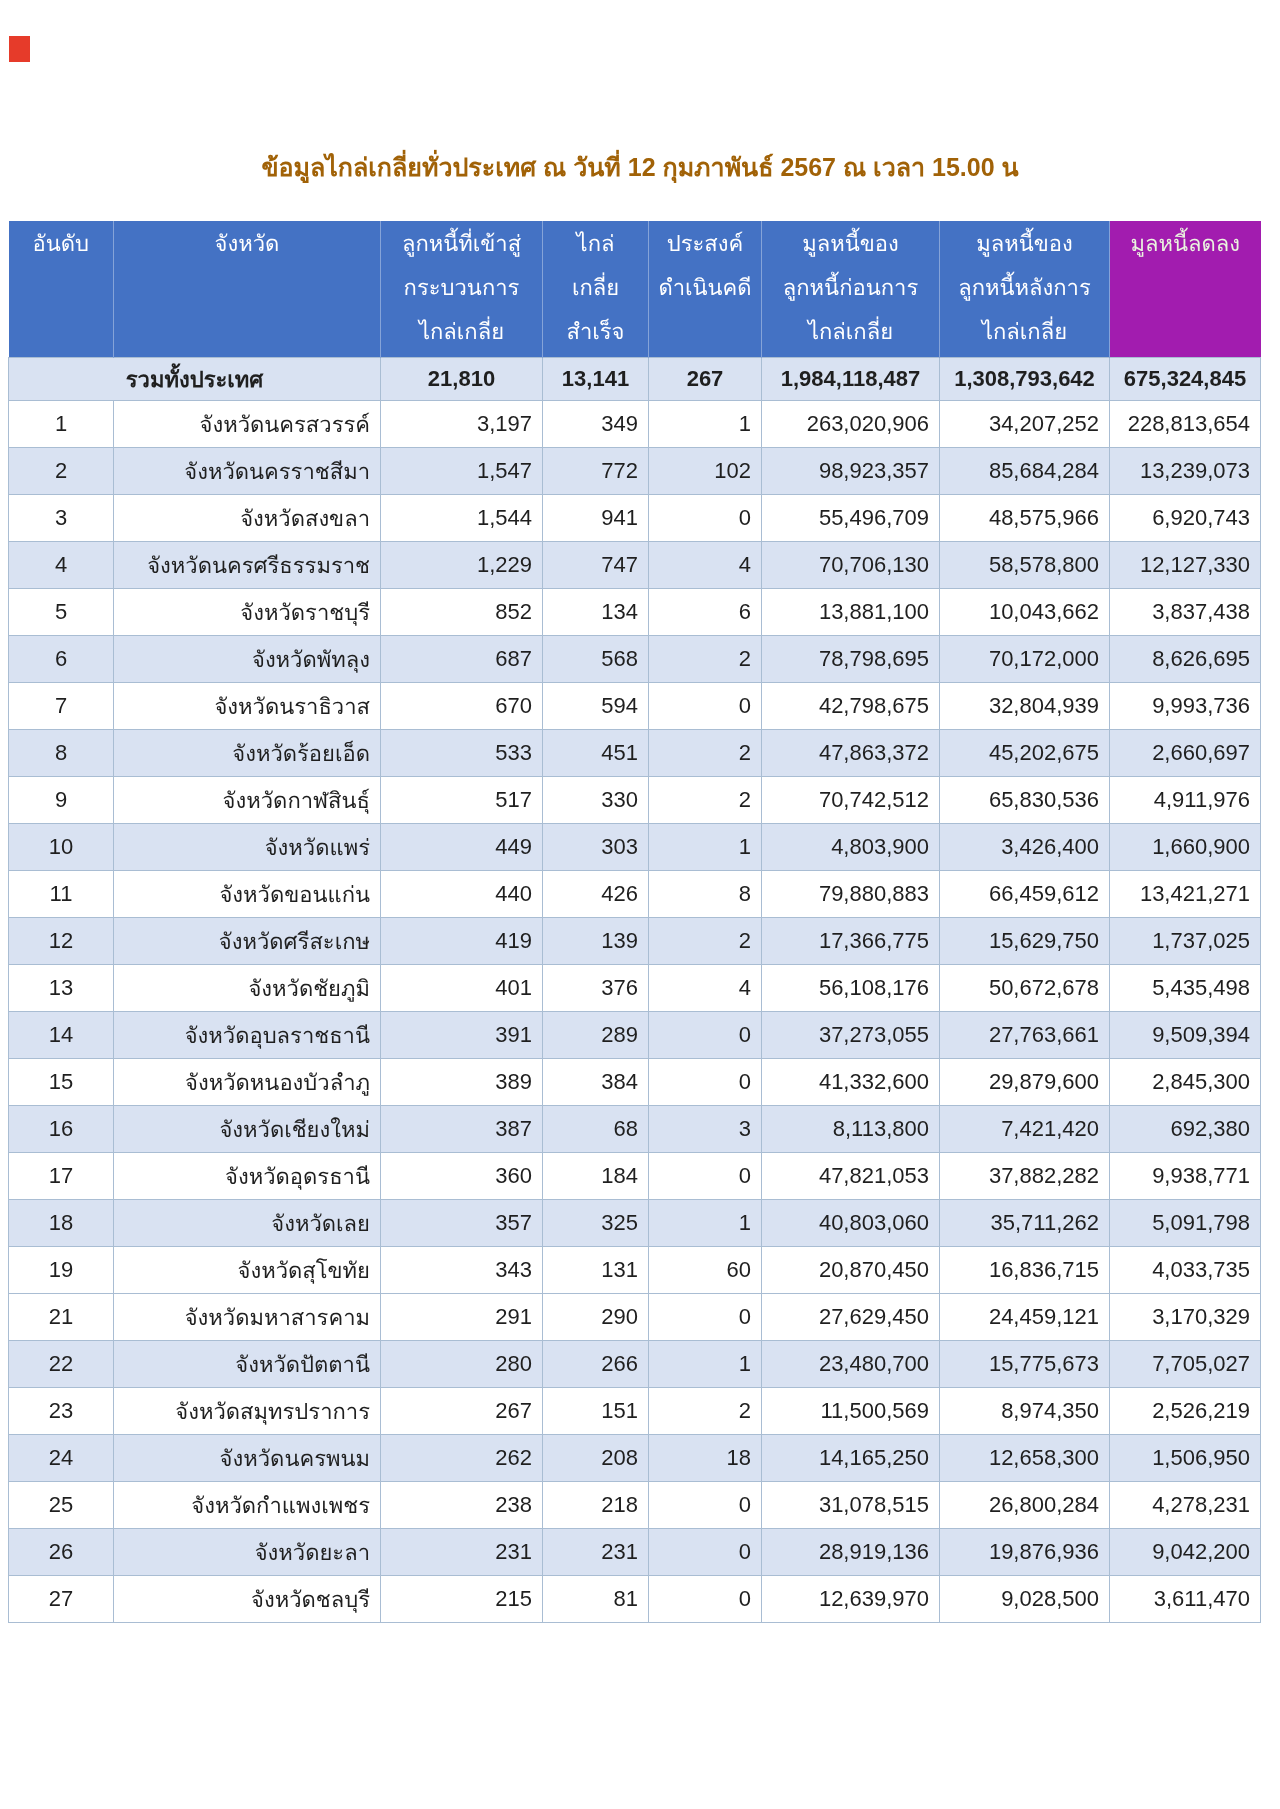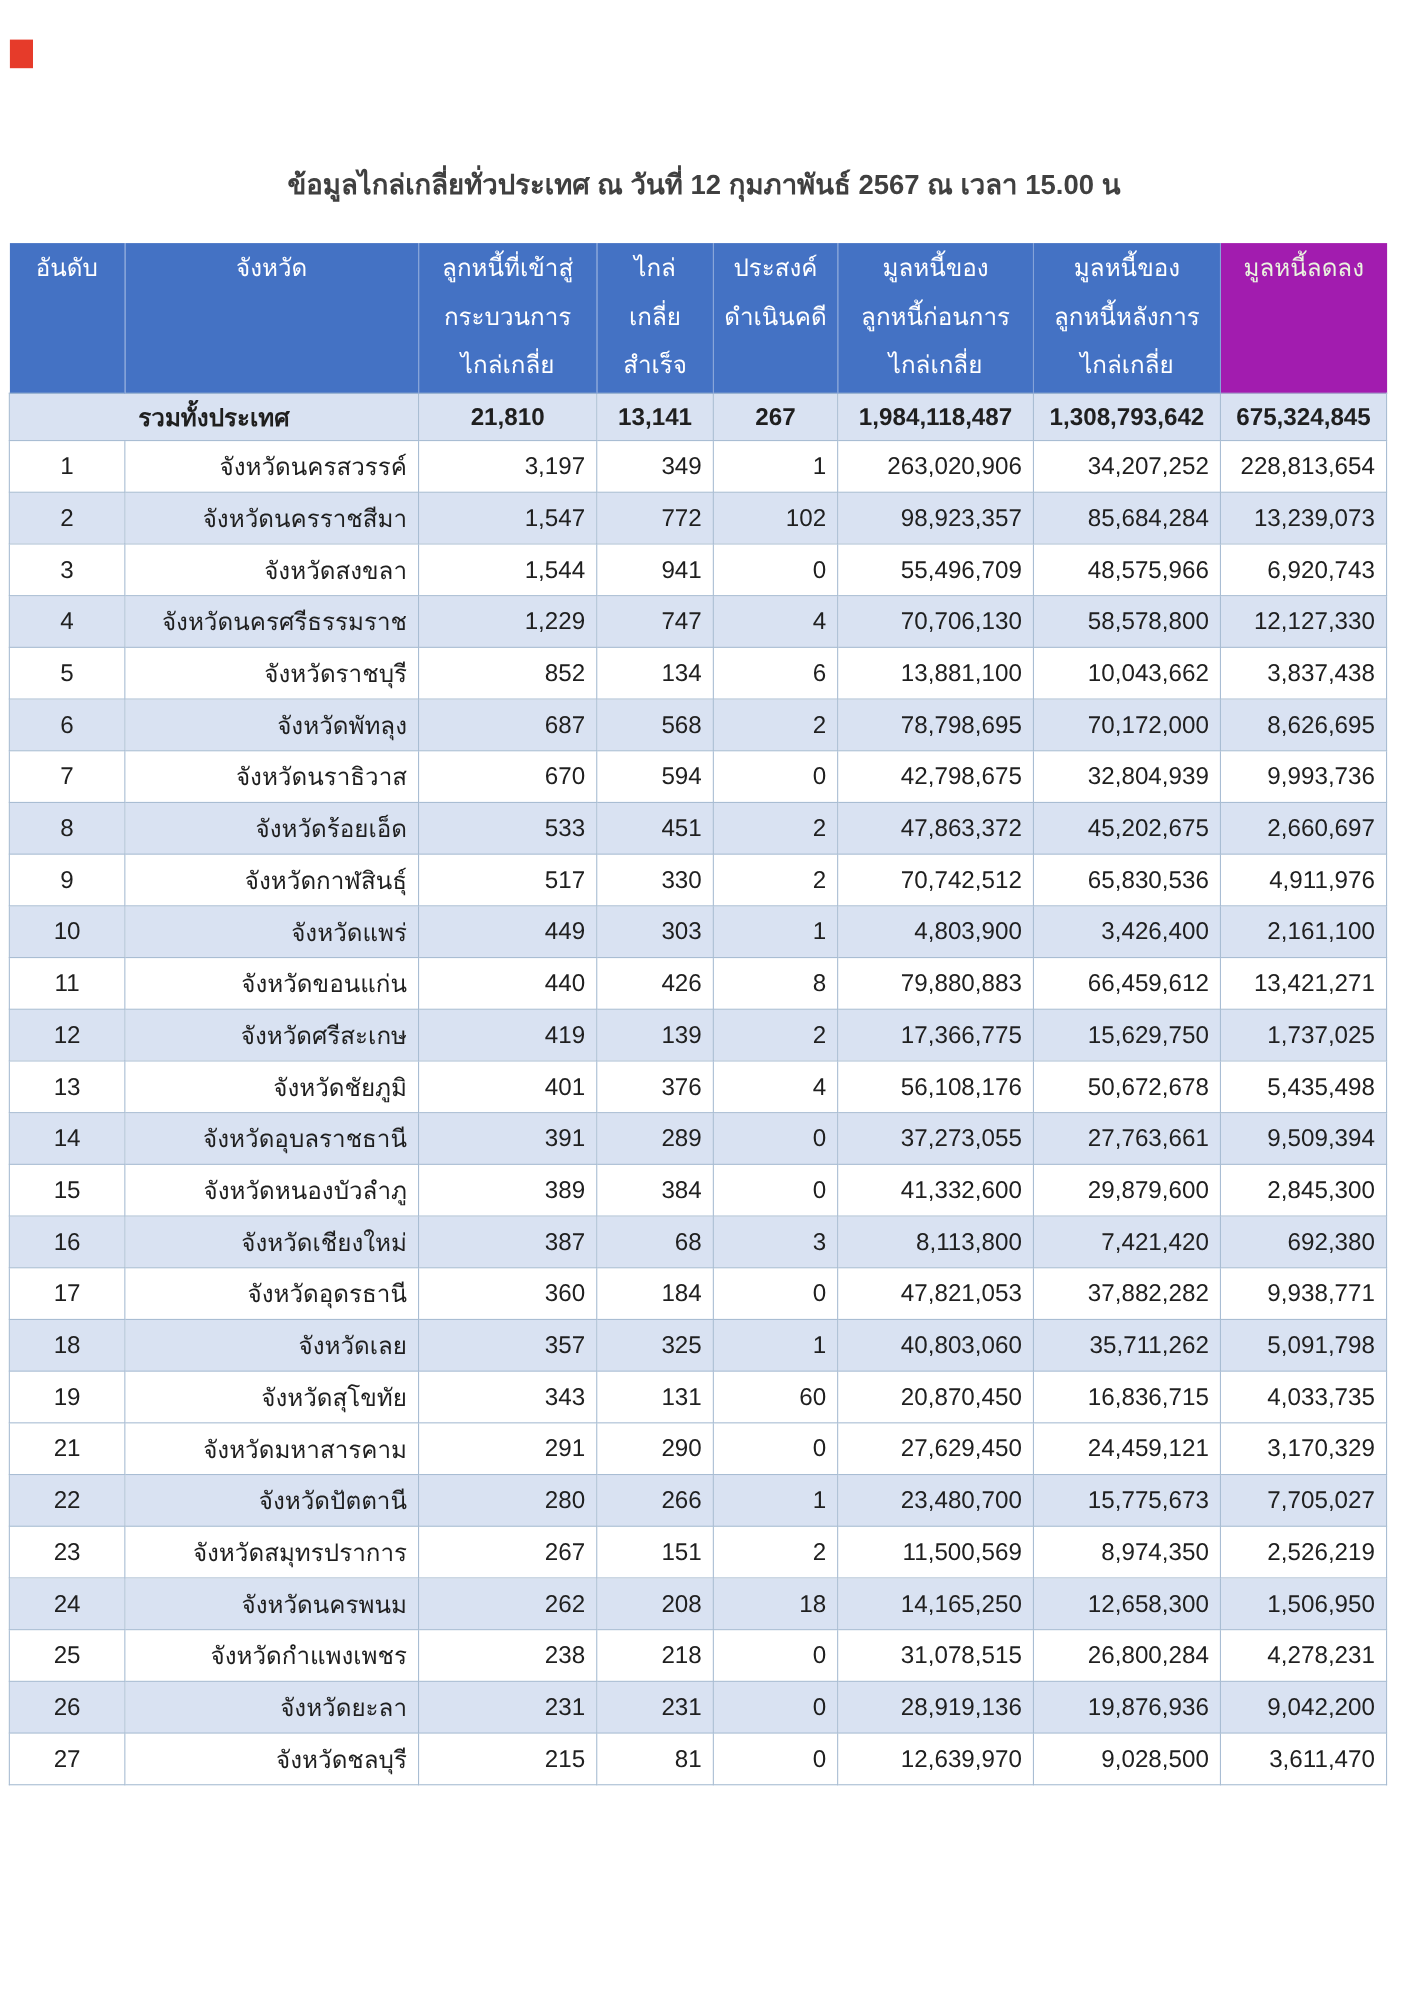--- a/index.html
+++ b/index.html
@@ -11,21 +11,21 @@
     color: #1f1f1f;
   }
   .red-marker {
     position: absolute; left: 9px; top: 36px;
     width: 21px; height: 26px;
     background: #e63b2a;
   }
   .page-title {
     position: absolute; top: 147px; left: 0; width: 100%;
     text-align: center;
-    font-size: 25px; font-weight: bold; color: #404040;
+    font-size: 25px; font-weight: bold; color: #a16207;
   }
   .table-wrap { position: absolute; left: 8px; top: 221px; }
   table { border-collapse: collapse; table-layout: fixed; width: 1252px; }
   thead th {
     background: #4472c4; color: #ffffff;
     font-weight: normal; font-size: 22px;
     line-height: 44px; height: 135px;
     vertical-align: top; padding: 1px 2px 0 2px;
     text-align: center;
     border-right: 1px solid rgba(255,255,255,0.35);
@@ -202,21 +202,21 @@
           <td class="c-right">4,911,976</td>
         </tr>
         <tr class="alt">
           <td class="c-center">10</td>
           <td class="c-left">จังหวัดแพร่</td>
           <td class="c-right">449</td>
           <td class="c-right">303</td>
           <td class="c-right">1</td>
           <td class="c-right">4,803,900</td>
           <td class="c-right">3,426,400</td>
-          <td class="c-right">2,161,100</td>
+          <td class="c-right">1,660,900</td>
         </tr>
         <tr>
           <td class="c-center">11</td>
           <td class="c-left">จังหวัดขอนแก่น</td>
           <td class="c-right">440</td>
           <td class="c-right">426</td>
           <td class="c-right">8</td>
           <td class="c-right">79,880,883</td>
           <td class="c-right">66,459,612</td>
           <td class="c-right">13,421,271</td>

